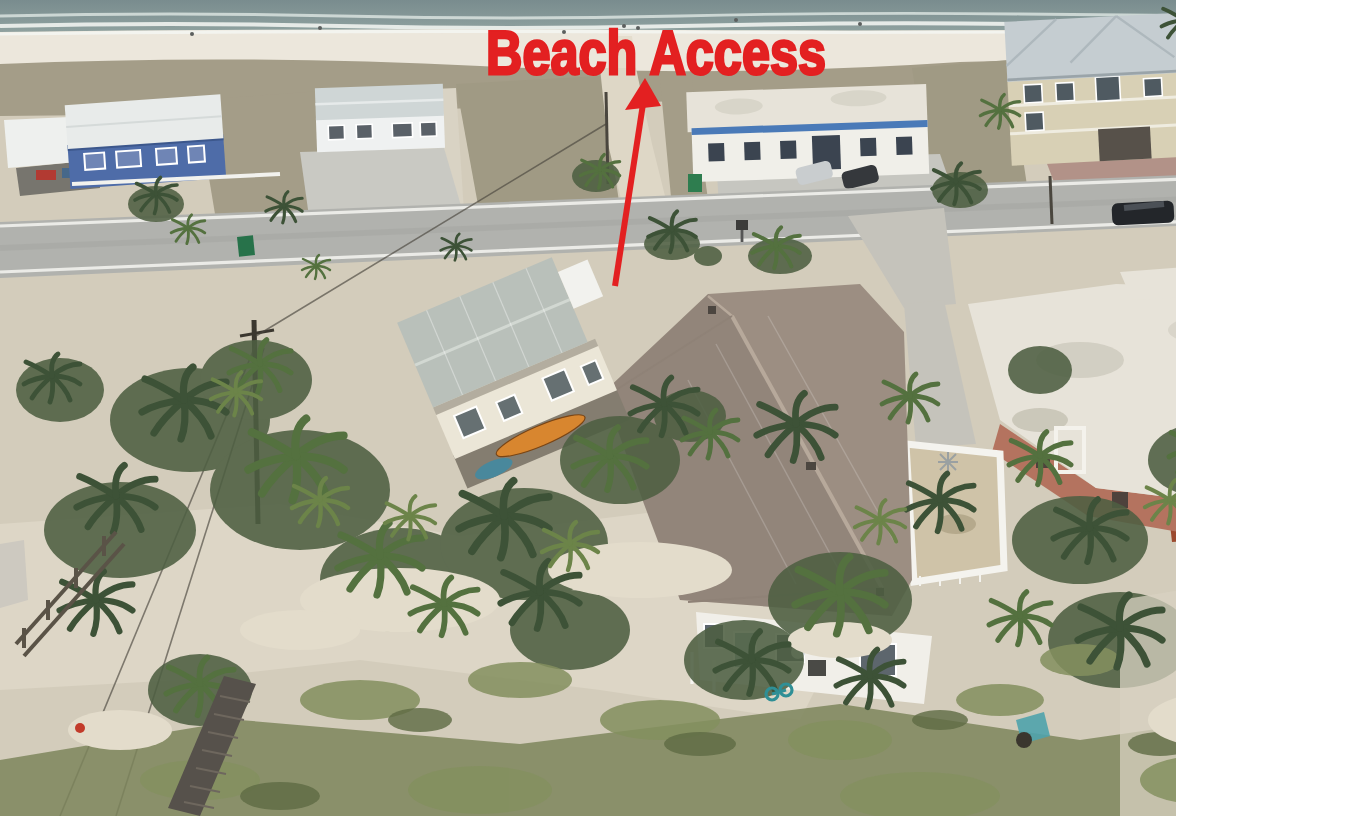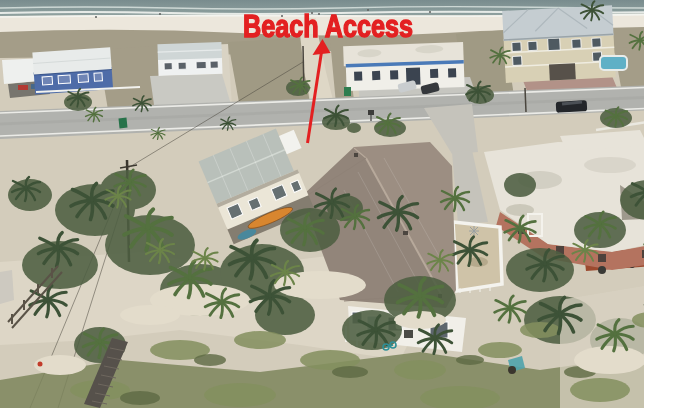--- a/index.html
+++ b/index.html
@@ -1,16 +1,16 @@
 <!DOCTYPE html>
 <html><head>
 <meta charset="utf-8">
 <style>
   html,body{margin:0;padding:0;background:#ffffff;}
-  .stage{width:644px;height:408px;position:relative;overflow:hidden;font-family:"Liberation Sans",sans-serif;}
+  .stage{width:588px;height:408px;position:relative;overflow:hidden;font-family:"Liberation Sans",sans-serif;}
   .stage svg{display:block;}
   text{font-family:"Liberation Sans","DejaVu Sans",sans-serif;}
 </style>
 </head>
 <body>
 
 <div class="stage">
 <svg width="680" height="408" viewBox="0 0 680 408" xmlns="http://www.w3.org/2000/svg">
   <defs>
     <linearGradient id="oceanGrad" x1="0" y1="0" x2="0" y2="1">

